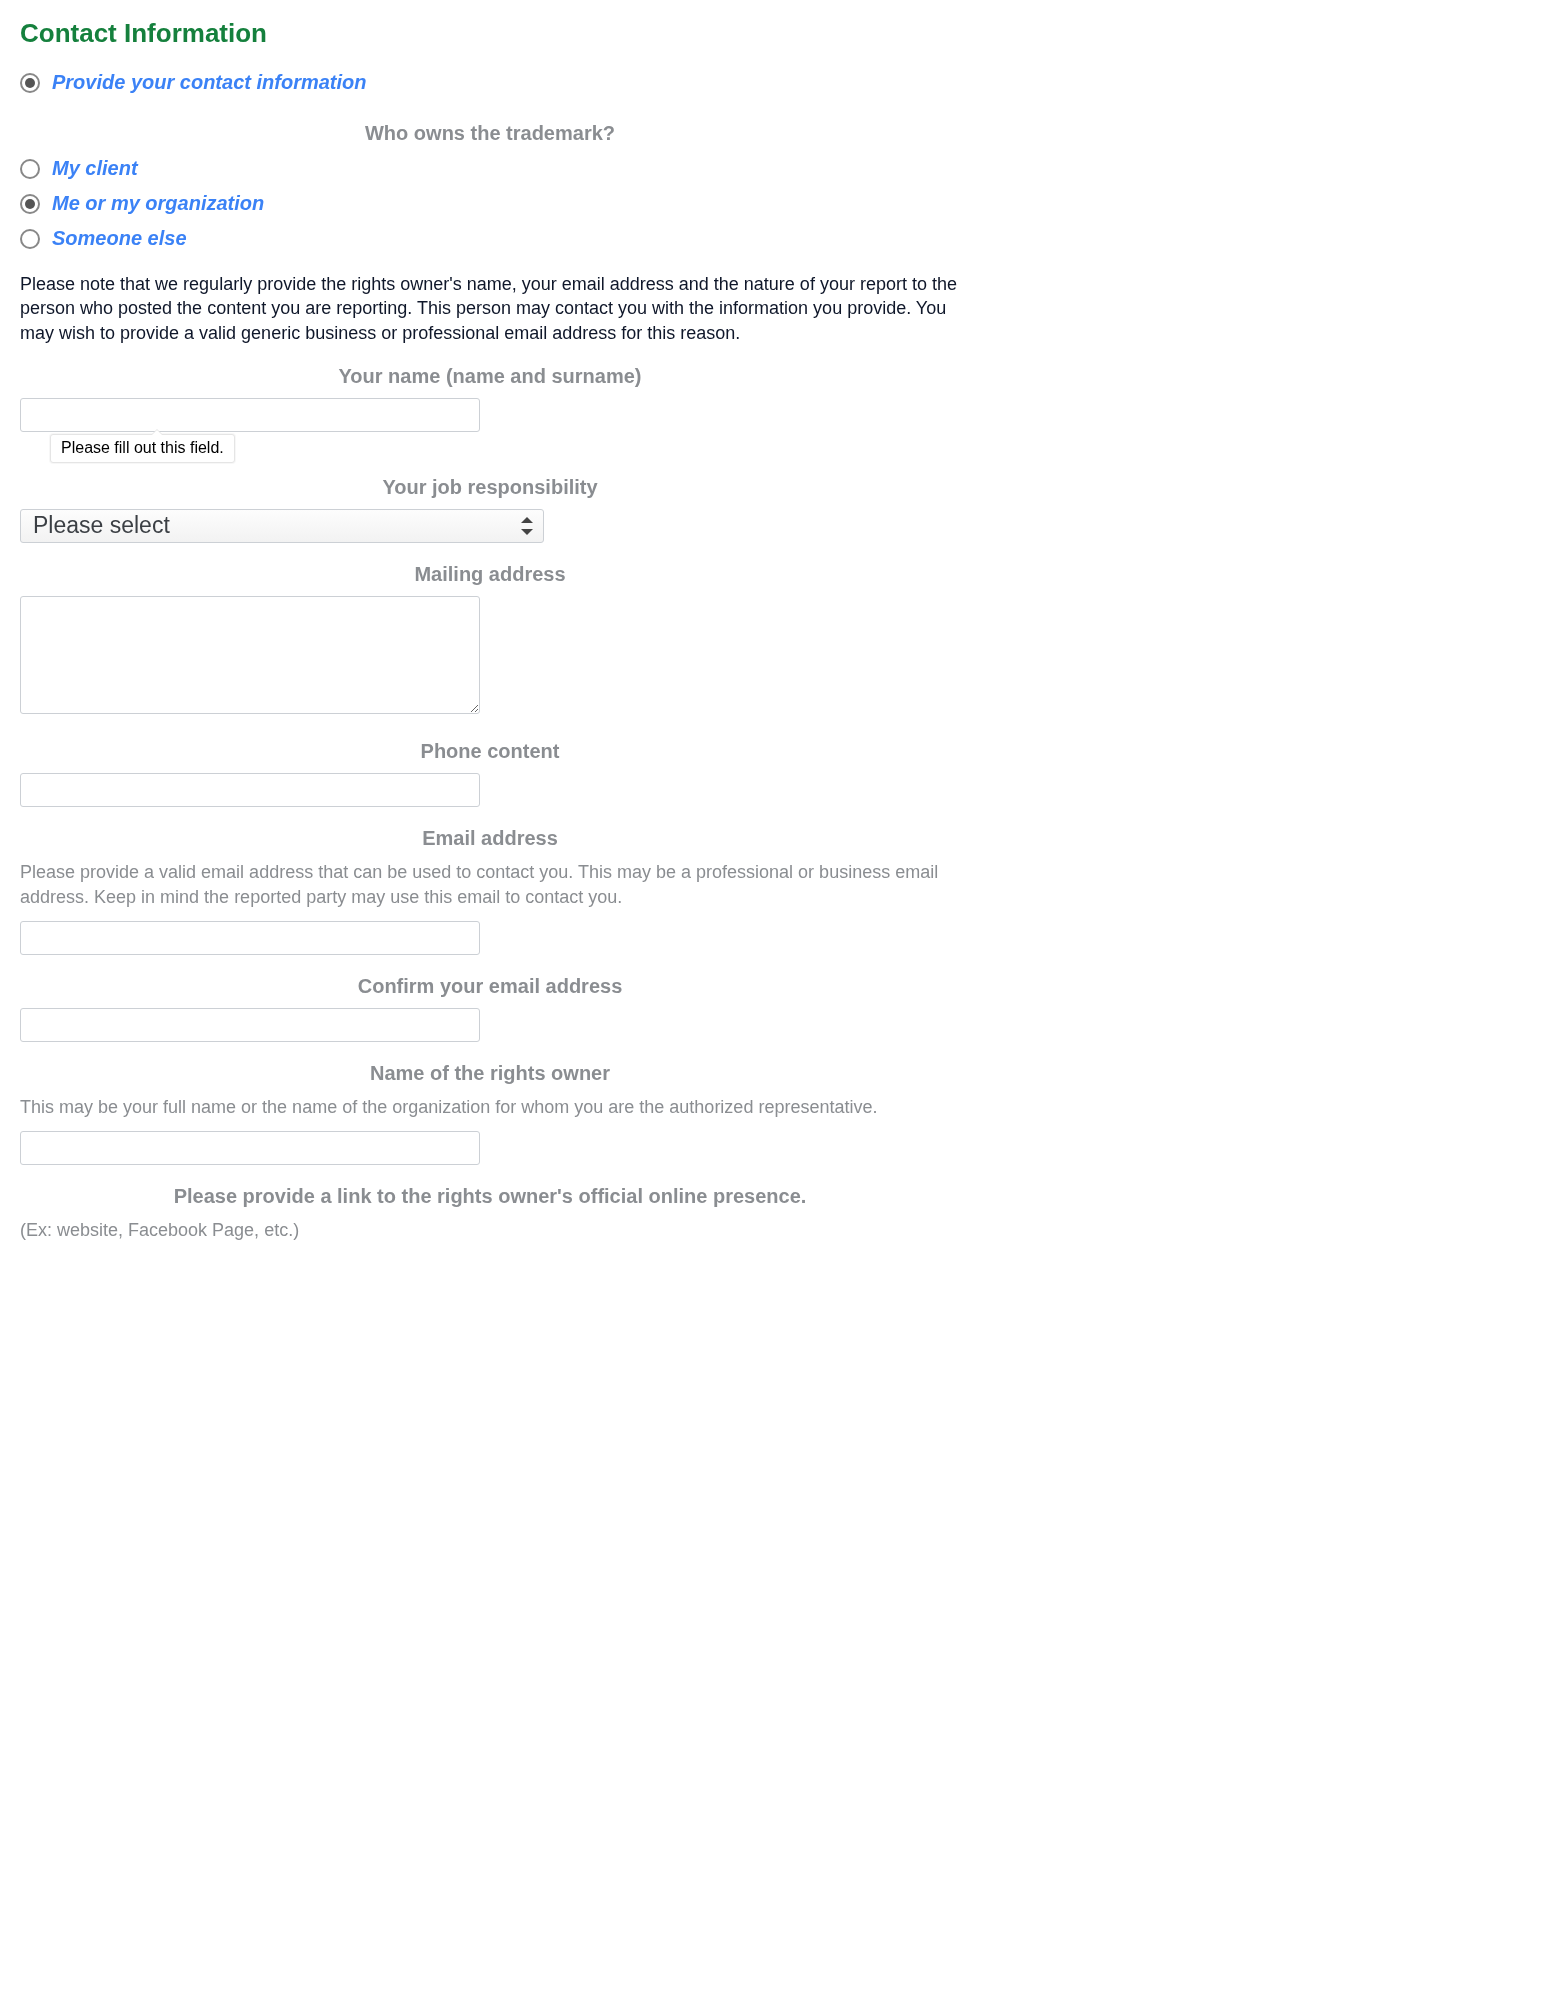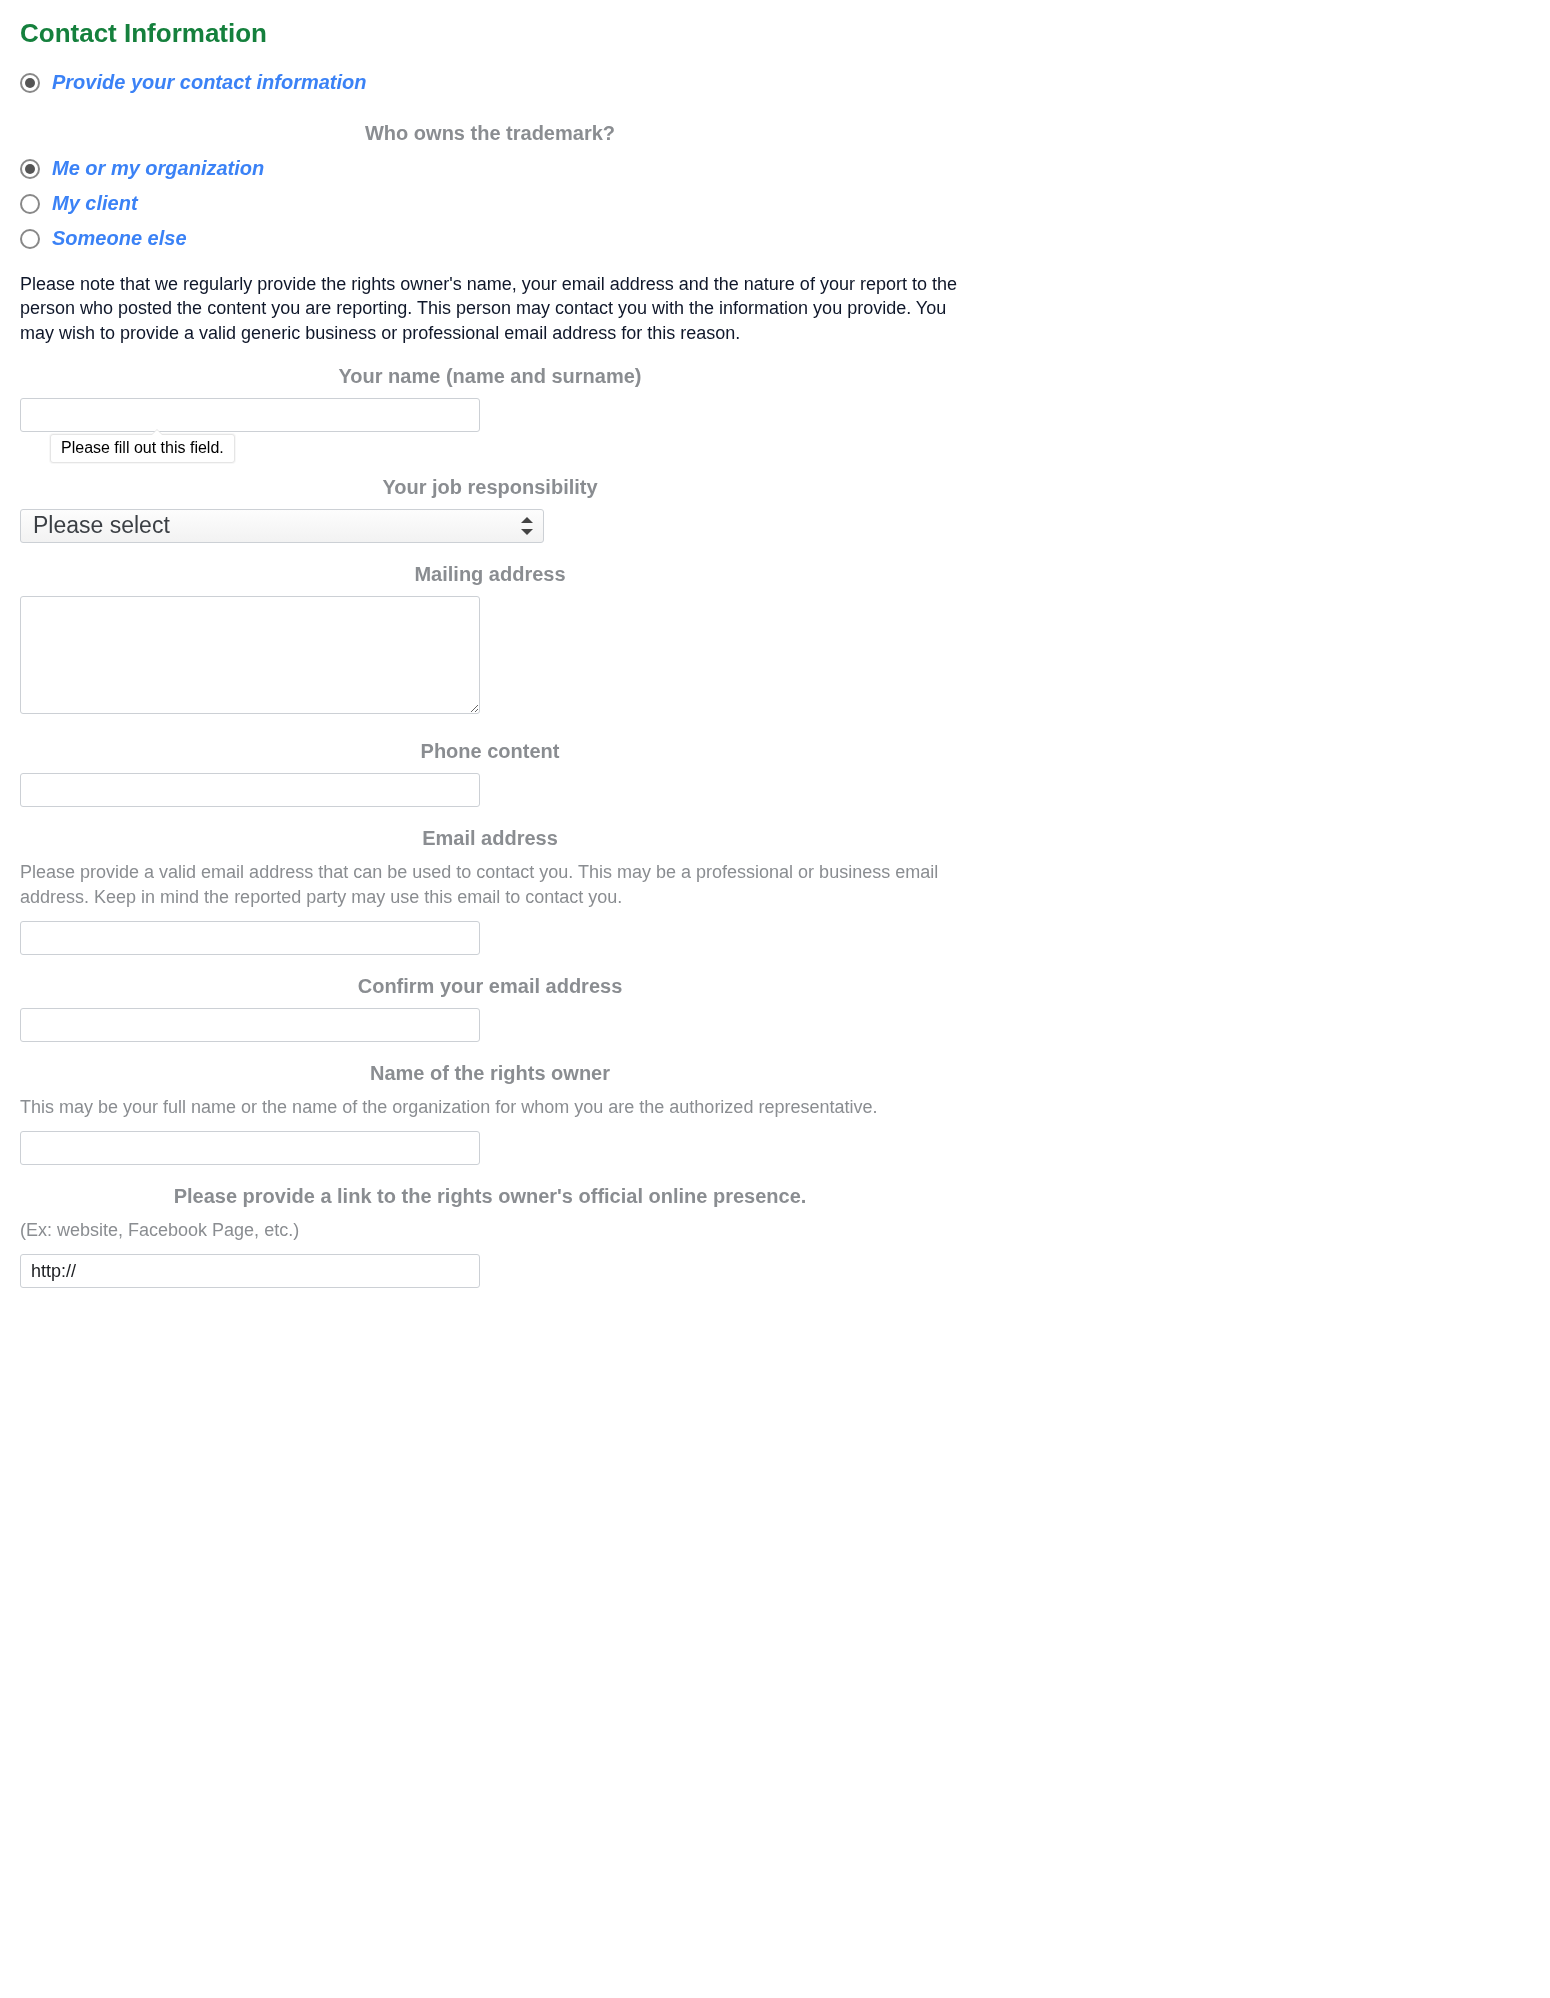--- a/index.html
+++ b/index.html
@@ -183,31 +183,31 @@
   <div class="radio-row">
     <span class="radio-outer checked">
         <span class="radio-inner"></span>
       </span>
     <span class="radio-label">Provide your contact information</span>
   </div>
 
   <div class="field-label first-after">Who owns the trademark?</div>
 
   <div class="radio-row">
+    <span class="radio-outer"></span>
+    <span class="radio-label">My client</span>
+  </div>
+  <div class="radio-row">
     <span class="radio-outer checked">
         <span class="radio-inner"></span>
       </span>
     <span class="radio-label">Me or my organization</span>
   </div>
   <div class="radio-row">
     <span class="radio-outer"></span>
-    <span class="radio-label">My client</span>
-  </div>
-  <div class="radio-row">
-    <span class="radio-outer"></span>
     <span class="radio-label">Someone else</span>
   </div>
 
   <p class="paragraph">Please note that we regularly provide the rights owner's name, your email address and the nature of your report to the person who posted the content you are reporting. This person may contact you with the information you provide. You may wish to provide a valid generic business or professional email address for this reason.</p>
 
   <div class="field-label">Your name (name and surname)</div>
   <input class="text-input" type="text" style="">
   <div class="tooltip-wrap">
     <div class="validation-tooltip">Please fill out this field.</div>
   </div>
@@ -230,15 +230,14 @@
 
   <div class="field-label">Confirm your email address</div>
   <input class="text-input" type="text" style="">
 
   <div class="field-label">Name of the rights owner</div>
   <div class="helper-text">This may be your full name or the name of the organization for whom you are the authorized representative.</div>
   <input class="text-input" type="text" style="">
 
   <div class="field-label">Please provide a link to the rights owner's official online presence.</div>
   <div class="helper-text">(Ex: website, Facebook Page, etc.)</div>
-  <input class="text-input" type="text" value="http://" style="">
 
 </div>
 
 </body></html>

